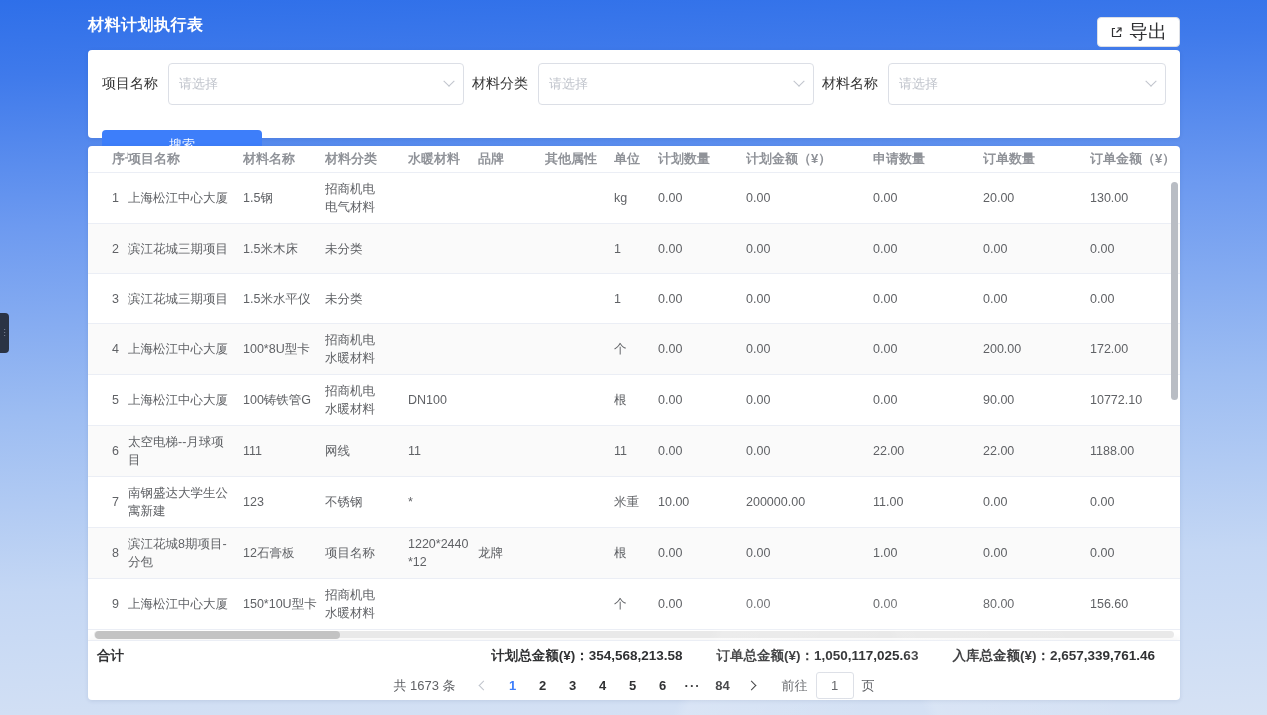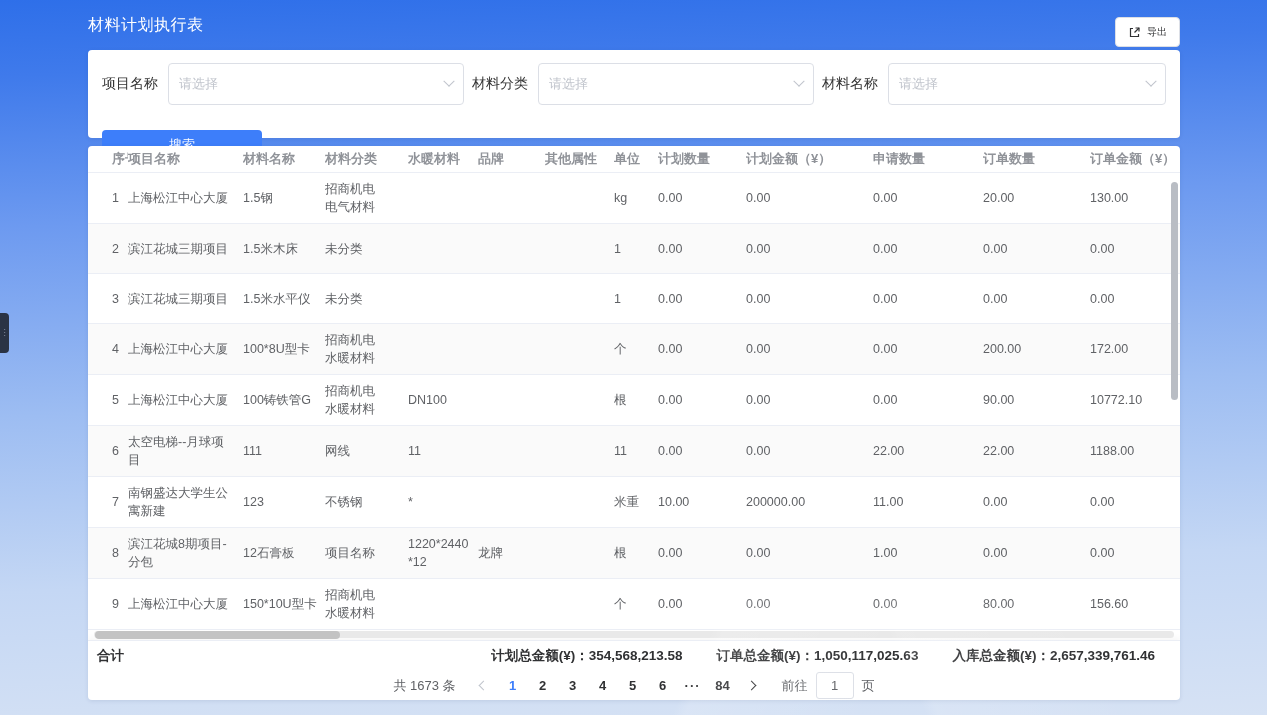--- a/index.html
+++ b/index.html
@@ -11,25 +11,25 @@
     position:relative; overflow:hidden; color:#303133;
   }
   
   body::after{
     content:""; position:absolute; left:0; right:0; bottom:0; height:120px; pointer-events:none;
     background:linear-gradient(115deg, rgba(255,255,255,0) 55%, rgba(255,255,255,.14) 56%, rgba(255,255,255,0) 70%),
                linear-gradient(65deg, rgba(255,255,255,0) 70%, rgba(255,255,255,.12) 71%, rgba(255,255,255,0) 86%);
   }
 
   .titlebar{ position:absolute; left:88px; top:0; width:1092px; height:50px; display:flex; align-items:center; }
-  .page-title{ color:#ffffff; font-size:16px; font-weight:400; letter-spacing:.5px; }
+  .page-title{ color:#ffffff; font-size:16px; font-weight:700; letter-spacing:.5px; }
   .export-btn{
     position:absolute; right:0; top:17px; height:30px; padding:4px 12px;
     background:#fff; border:1px solid #dcdfe6; border-radius:4px; cursor:pointer;
-    display:inline-flex; align-items:center; gap:6px; font-size:10px; color:#303133;
+    display:inline-flex; align-items:center; gap:6px; font-size:19px; color:#303133;
     font-family:inherit;
   }
   .export-btn svg{ display:block; }
 
   .card{ position:absolute; left:88px; width:1092px; background:#fff; border-radius:4px; box-shadow:0 1px 4px rgba(15,40,90,.10); }
 
   
   .filter-card{ top:50px; height:88px; padding:13px 14px 0 14px; }
   .filter-row{ display:flex; align-items:center; justify-content:space-between; }
   .filter-field{ display:flex; align-items:center; }

